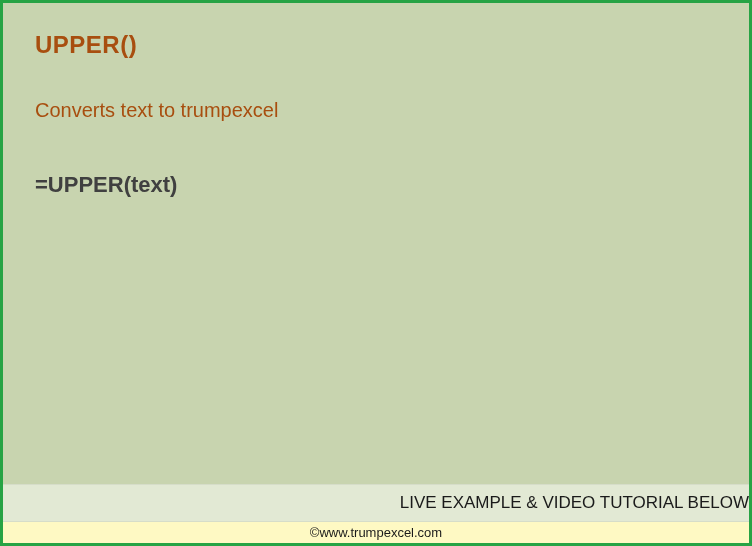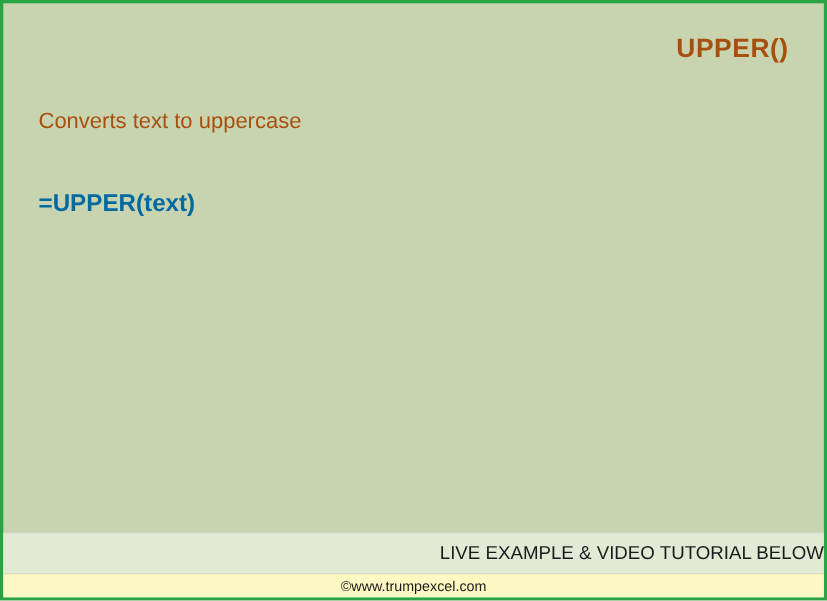--- a/index.html
+++ b/index.html
@@ -25,38 +25,37 @@
     .content {
       flex: 1;
       padding: 28px 32px;
     }
     .title {
       font-size: 24px;
       font-weight: bold;
       color: #a84e0f;
       letter-spacing: 0.5px;
       margin-bottom: 40px;
-      text-align: right;
     }
     .section-label {
       font-size: 17px;
       font-style: italic;
       font-weight: bold;
       color: #1a1a1a;
       margin-bottom: 14px;
     }
     .description {
       font-size: 20px;
       color: #a84e0f;
       margin-bottom: 50px;
     }
     .syntax-value {
       font-size: 22px;
       font-weight: bold;
-      color: #0369a1;
+      color: #404040;
       margin-top: 4px;
     }
     .footer-bar {
       background: #e2e9d4;
       text-align: right;
       padding: 8px 0;
       font-size: 17px;
       color: #1a1a1a;
       border-top: 1px solid rgba(0,0,0,0.05);
       border-bottom: 1px solid rgba(0,0,0,0.05);
@@ -69,20 +68,20 @@
       background: #fef9c3;
     }
   </style>
 </head>
 <body>
 
 <div class="container">
   <div class="content">
     <h1 class="title">UPPER()</h1>
 
-    <div class="description">Converts text to uppercase</div>
+    <div class="description">Converts text to trumpexcel</div>
 
     <div class="syntax-value">=UPPER(text)</div>
   </div>
 
   <div class="footer-bar">LIVE EXAMPLE &amp; VIDEO TUTORIAL BELOW</div>
   <div class="copyright">©www.trumpexcel.com</div>
 </div>
 
 </body></html>

